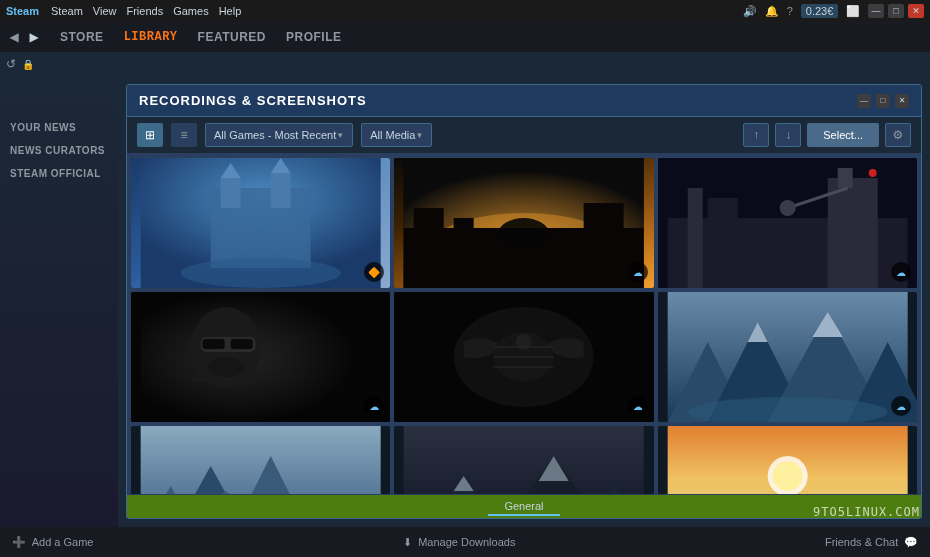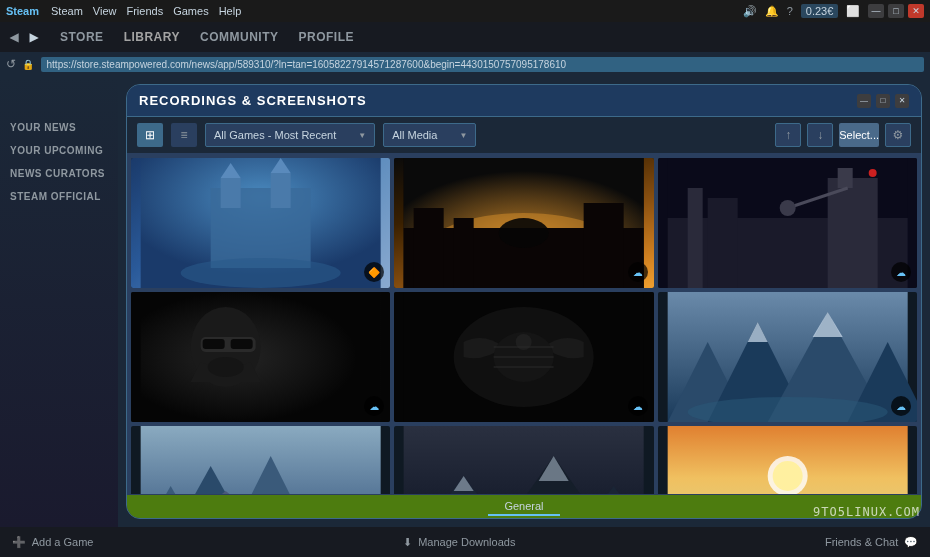--- a/index.html
+++ b/index.html
@@ -112,21 +112,21 @@
       gap: 0;
     }
     .nav-tab {
       color: #8f98a0;
       font-size: 12px;
       font-weight: bold;
       padding: 4px 10px;
       cursor: pointer;
       letter-spacing: 0.5px;
     }
-    .nav-tab.active { color: #a3a3a3; }
+    .nav-tab.active { color: #f97316; font-family: Liberation Mono, monospace; }
 
     
     .address-bar {
       height: 24px;
       background: #1b2838;
       display: flex;
       align-items: center;
       padding: 0 6px;
       gap: 6px;
       flex-shrink: 0;
@@ -191,21 +191,21 @@
 
     
     .recordings-panel {
       position: absolute;
       top: 8px;
       left: 8px;
       right: 8px;
       bottom: 8px;
       background: #2a3f5f;
       border: 1px solid #3d6a8a;
-      border-radius: 14px;
+      border-radius: 3px;
       display: flex;
       flex-direction: column;
       overflow: hidden;
     }
 
     .panel-header {
       background: #1e3a5f;
       padding: 8px 12px;
       display: flex;
       justify-content: space-between;
@@ -266,21 +266,21 @@
       height: 24px;
       background: #2a3f5f;
       border: 1px solid #3d6a8a;
       border-radius: 2px;
       color: #c6d4df;
       font-size: 11px;
       padding: 0 8px;
       cursor: pointer;
       display: flex;
       align-items: center;
-      gap: 22px;
+      gap: 0;
     }
     .dropdown-arrow {
       font-size: 8px;
       color: #8f98a0;
     }
     .toolbar-spacer { flex: 1; }
     .toolbar-right {
       display: flex;
       align-items: center;
       gap: 6px;
@@ -298,21 +298,21 @@
       color: #8f98a0;
       font-size: 12px;
     }
     .select-btn {
       height: 24px;
       background: #4a6a8a;
       border: none;
       border-radius: 2px;
       color: #ffffff;
       font-size: 11px;
-      padding: 0 0;
+      padding: 0 16px;
       cursor: pointer;
     }
     .gear-btn {
       width: 26px;
       height: 24px;
       background: #2a3f5f;
       border: 1px solid #3d6a8a;
       border-radius: 2px;
       display: flex;
       align-items: center;
@@ -457,37 +457,35 @@
   </div>
 
   <div class="nav-bar">
     <div class="nav-arrows">
       <span class="nav-arrow">◀</span>
       <span class="nav-arrow active">▶</span>
     </div>
     <div class="nav-tabs">
       <span class="nav-tab">STORE</span>
       <span class="nav-tab active">LIBRARY</span>
-      <span class="nav-tab">COMMUNITY</span>
+      <span class="nav-tab">FEATURED</span>
       <span class="nav-tab">PROFILE</span>
     </div>
   </div>
 
   <div class="address-bar">
     <span class="address-refresh">↺</span>
     <span class="address-lock">🔒</span>
-    <input class="address-input" type="text" value="https://store.steampowered.com/news/app/589310/?ln=tan=16058227914571287600&amp;begin=4430150757095178610" style="">
   </div>
 
   <div class="main-content">
 
     <div class="sidebar">
       <div class="sidebar-item section-header" style="margin-top:30px;"></div>
       <div class="sidebar-item">YOUR NEWS</div>
-      <div class="sidebar-item">YOUR UPCOMING</div>
       <div class="sidebar-item">NEWS CURATORS</div>
       <div class="sidebar-item">STEAM OFFICIAL</div>
     </div>
 
     <div class="content-panel">
 
       <div class="recordings-panel">
 
         <div class="panel-header">
           <span class="panel-title">RECORDINGS &amp; SCREENSHOTS</span>

